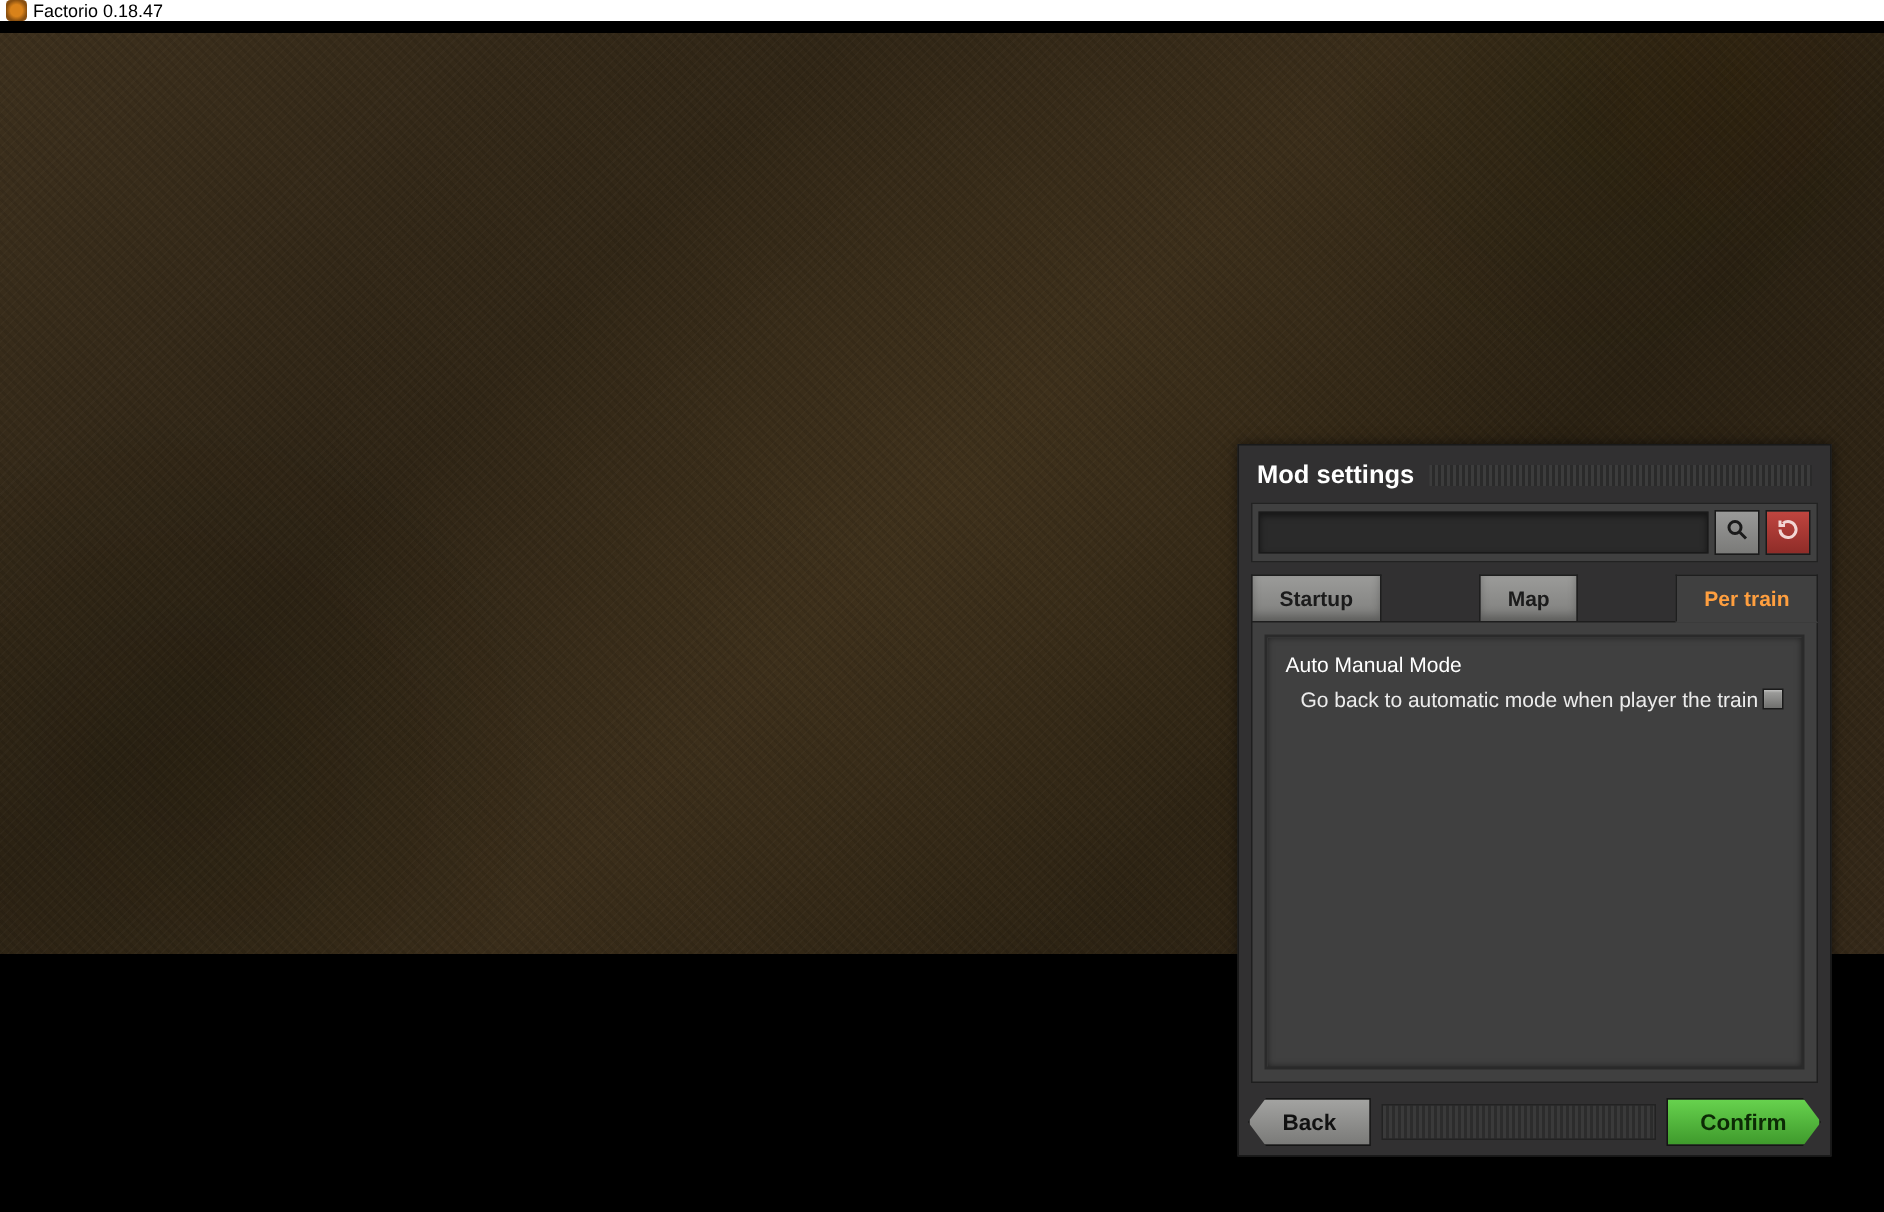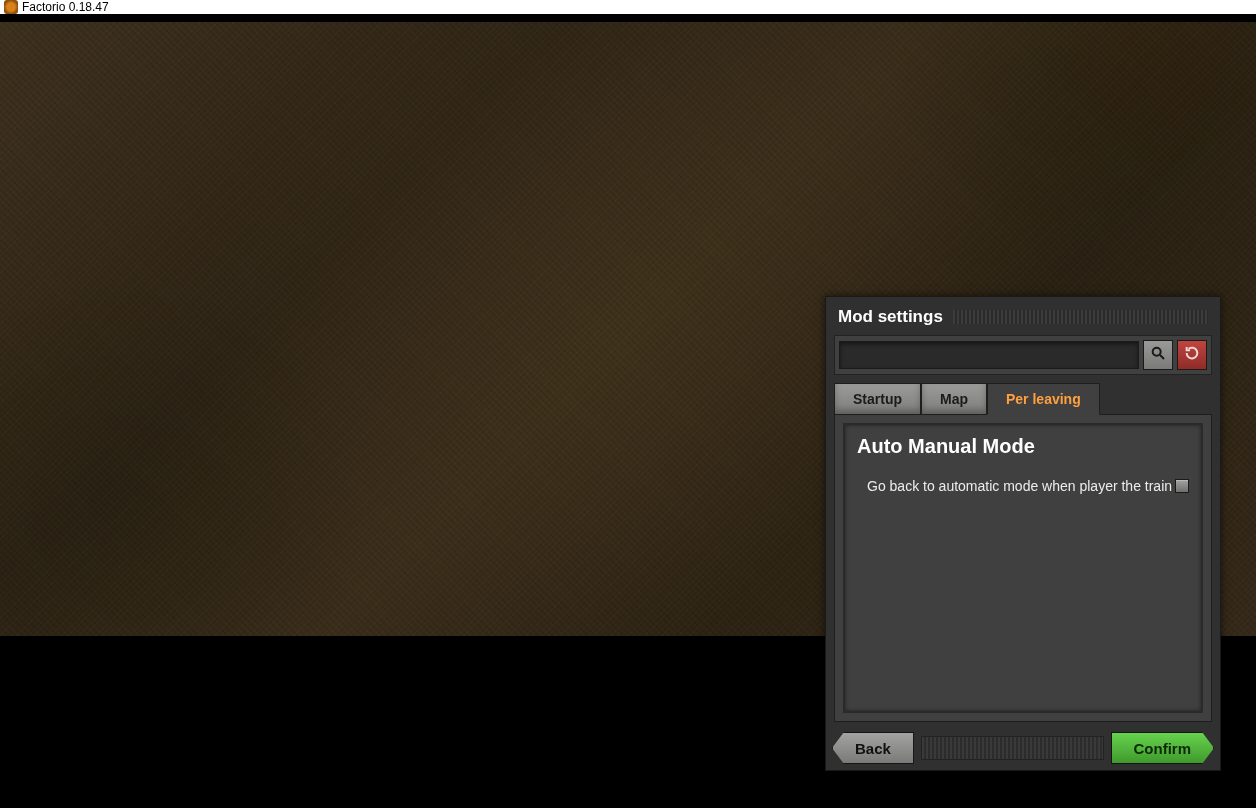--- a/index.html
+++ b/index.html
@@ -113,20 +113,21 @@
 .icon-btn.red {
   background: linear-gradient(#c0453f, #8e2c28);
 }
 .icon-btn svg { width: 16px; height: 16px; }
 
 .tabs-bar {
   display: flex;
   padding: 0 4px;
   position: relative;
   z-index: 2;
+  justify-content: space-between;
 }
 .tab {
   padding: 7px 18px;
   font-size: 14px;
   font-weight: 600;
   border: 1px solid #1e1e1e;
   border-bottom: none;
   margin-right: 0px;
   cursor: pointer;
   position: relative;
@@ -151,24 +152,24 @@
   z-index: 1;
 }
 .inner-panel {
   background: #404040;
   border: 2px solid #2a2a2a;
   box-shadow: inset 0 0 4px rgba(0,0,0,0.5);
   min-height: 290px;
   padding: 10px 12px;
 }
 .section-heading {
-  font-size: 20px;
-  font-weight: 700;
+  font-size: 14px;
+  font-weight: 400;
   color: #fff;
-  margin-bottom: 20px;
+  margin-bottom: 7px;
 }
 .setting-row {
   display: flex;
   align-items: center;
   justify-content: space-between;
   font-size: 14px;
   color: #ececec;
   padding-left: 10px;
 }
 .checkbox {
@@ -251,21 +252,21 @@
     </div>
 
     <div class="tabs-bar">
       <div class="tab inactive">
         <span>Startup</span>
       </div>
       <div class="tab inactive">
         <span>Map</span>
       </div>
       <div class="tab active">
-        <span>Per leaving</span>
+        <span>Per train</span>
       </div>
     </div>
 
     <div class="tab-content-wrap">
       <div class="inner-panel">
         <div class="section-heading">Auto Manual Mode</div>
         <div class="setting-row">
           <span>Go back to automatic mode when player the train</span>
           <div class="checkbox"></div>
         </div>

